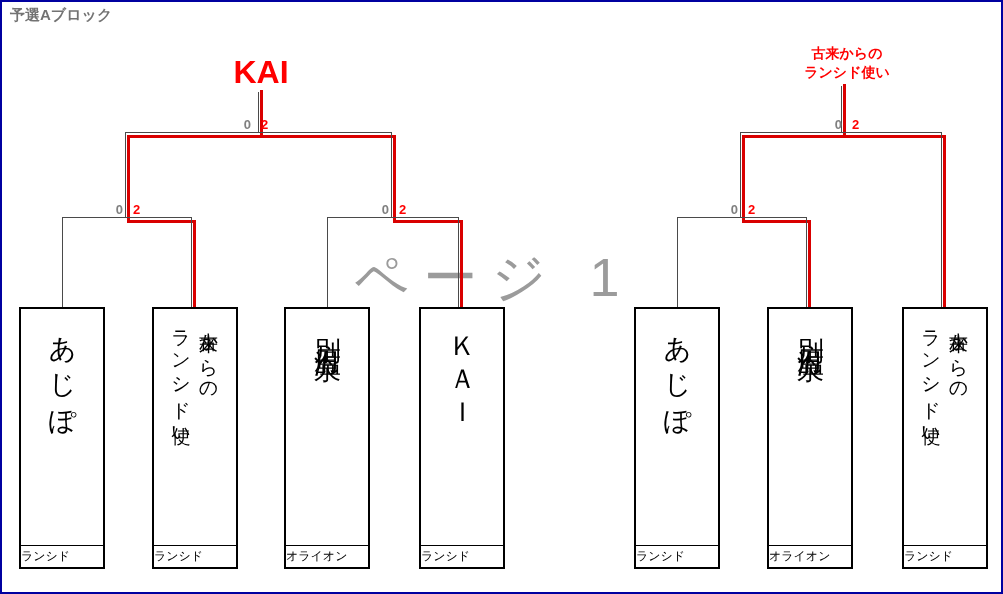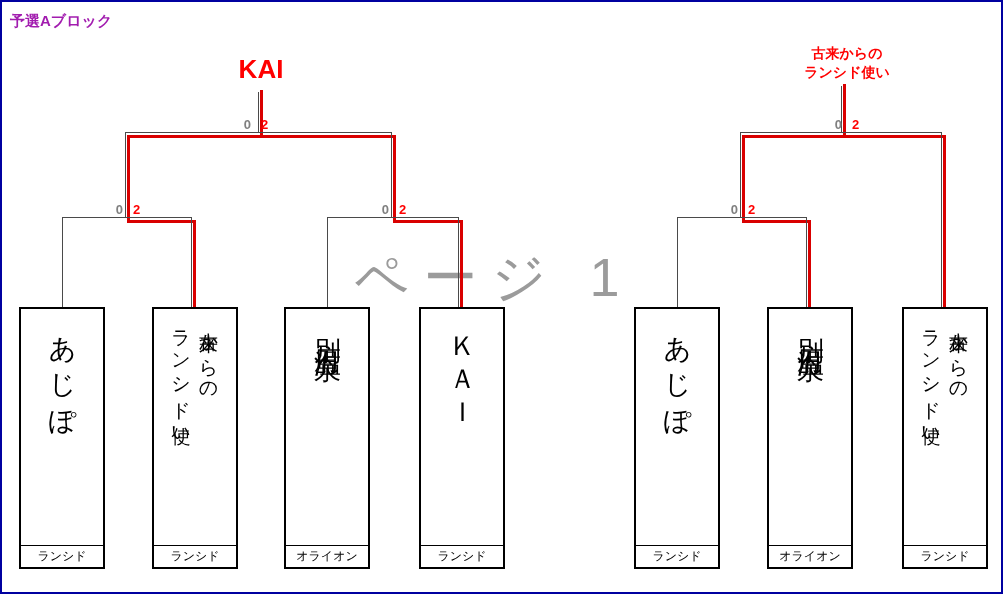--- a/index.html
+++ b/index.html
@@ -9,30 +9,30 @@
     box-sizing:border-box;
     border:2px solid #0000a0;
     background:#ffffff;
     font-family:"Liberation Sans","DejaVu Sans",sans-serif;
     overflow:hidden;
   }
   
   .bl{position:absolute;background:#4a4a4a;}
   .rl{position:absolute;background:#d90000;}
   
-  .title{position:absolute;left:8px;top:10px;font-size:15px;font-weight:bold;color:#a21caf;}
+  .title{position:absolute;left:8px;top:4px;font-size:15px;font-weight:bold;color:#737373;}
   
   .watermark{
     position:absolute;left:352px;top:240px;
     font-size:54px;color:#9b9b9b;letter-spacing:14px;white-space:pre;
   }
   
   .champ-l{
     position:absolute;left:189px;top:52px;width:140px;
-    text-align:center;font-size:26px;font-weight:bold;color:#ff0000;
+    text-align:center;font-size:32px;font-weight:bold;color:#ff0000;
   }
   .champ-r{
     position:absolute;left:770px;top:42px;width:150px;
     text-align:center;font-size:14px;font-weight:bold;color:#ff0000;
     line-height:19px;white-space:pre;
   }
   
   .score{
     position:absolute;width:60px;display:flex;justify-content:center;gap:10px;
     font-size:13px;font-weight:bold;
@@ -47,21 +47,21 @@
   }
   .name-area{flex:1;display:flex;justify-content:center;padding-top:8px;overflow:hidden;}
   .vname{
     writing-mode:vertical-rl;text-orientation:upright;
     white-space:pre;color:#000;line-height:1.45;
   }
   .fs-lg{font-size:27px;letter-spacing:6px;}
   .fs-sm{font-size:19px;letter-spacing:2px;}
   .team{
     height:21px;border-top:1px solid #000;
-    font-size:12px;text-align:center;line-height:20px;color:#000;
+    font-size:12px;line-height:20px;color:#000;
     white-space:nowrap;overflow:hidden;
   }
 </style>
 </head>
 <body>
 
 <div id="stage">
 
   <div class="title">予選Aブロック</div>
   <div class="watermark">ページ 1</div>

